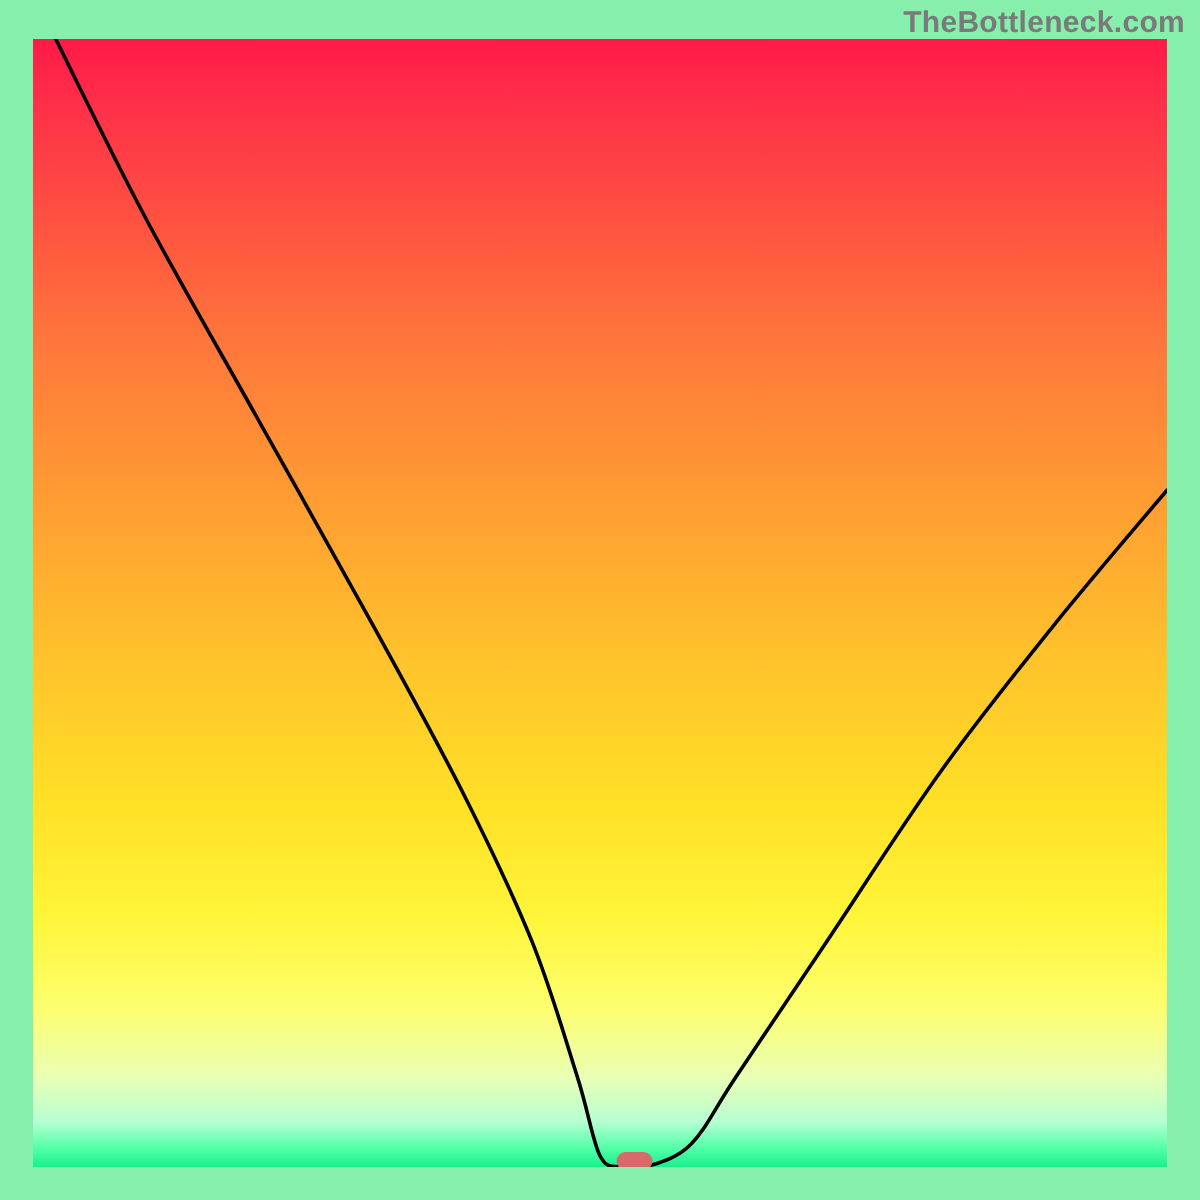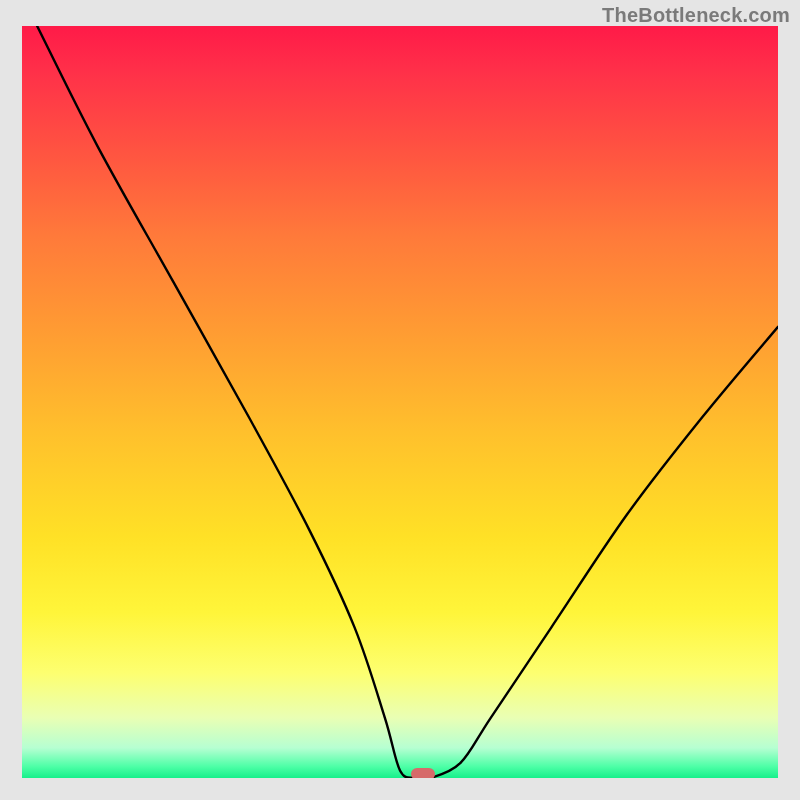--- a/index.html
+++ b/index.html
@@ -8,21 +8,21 @@
     width: 800px;
     height: 800px;
     background: #000;
     overflow: hidden;
     font-family: Arial, Helvetica, sans-serif;
   }
   .frame {
     position: relative;
     width: 800px;
     height: 800px;
-    background: #e5e5e5;
+    background: #86efac;
     text-align: right;
   }
   .watermark {
     position: absolute;
     top: 4px;
     right: 10px;
     color: #7a7a7a;
     font-size: 20px;
     font-weight: 600;
     letter-spacing: 0.2px;

